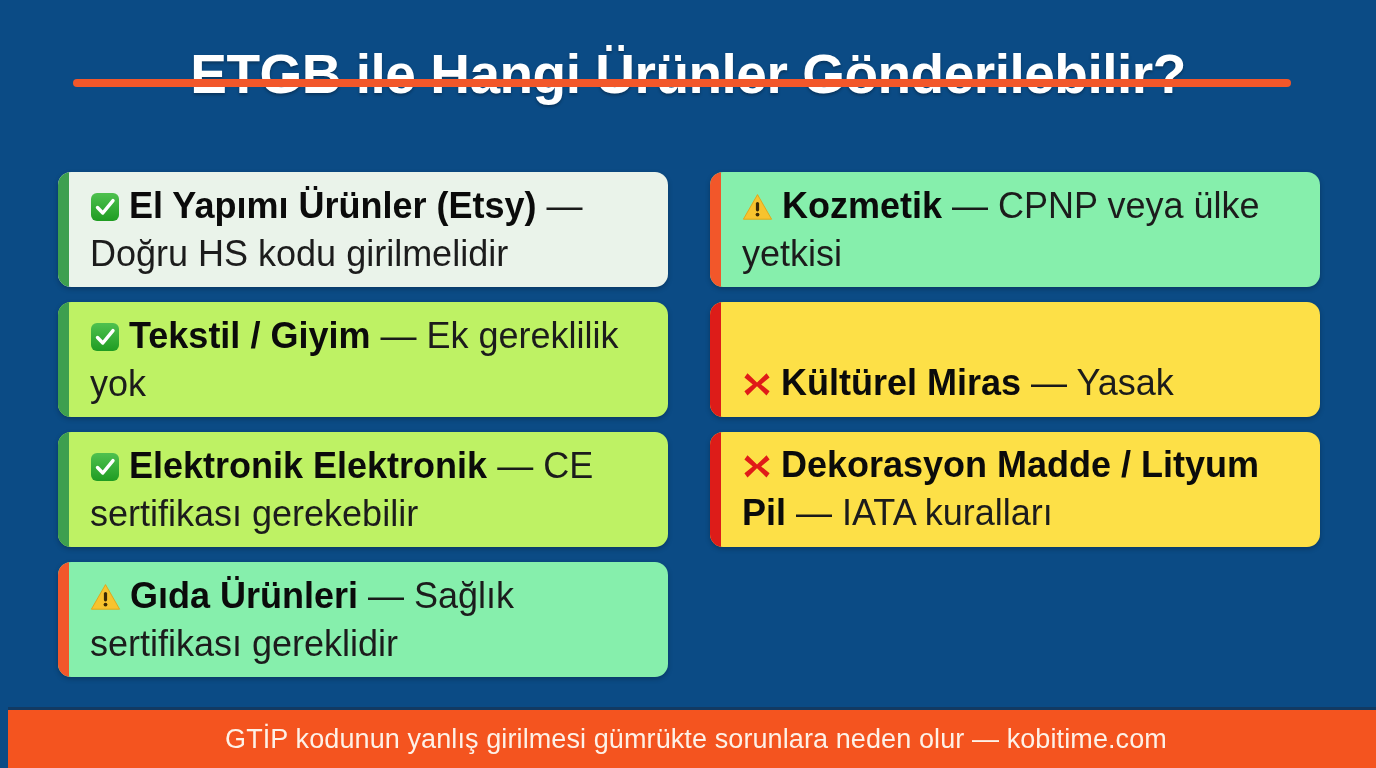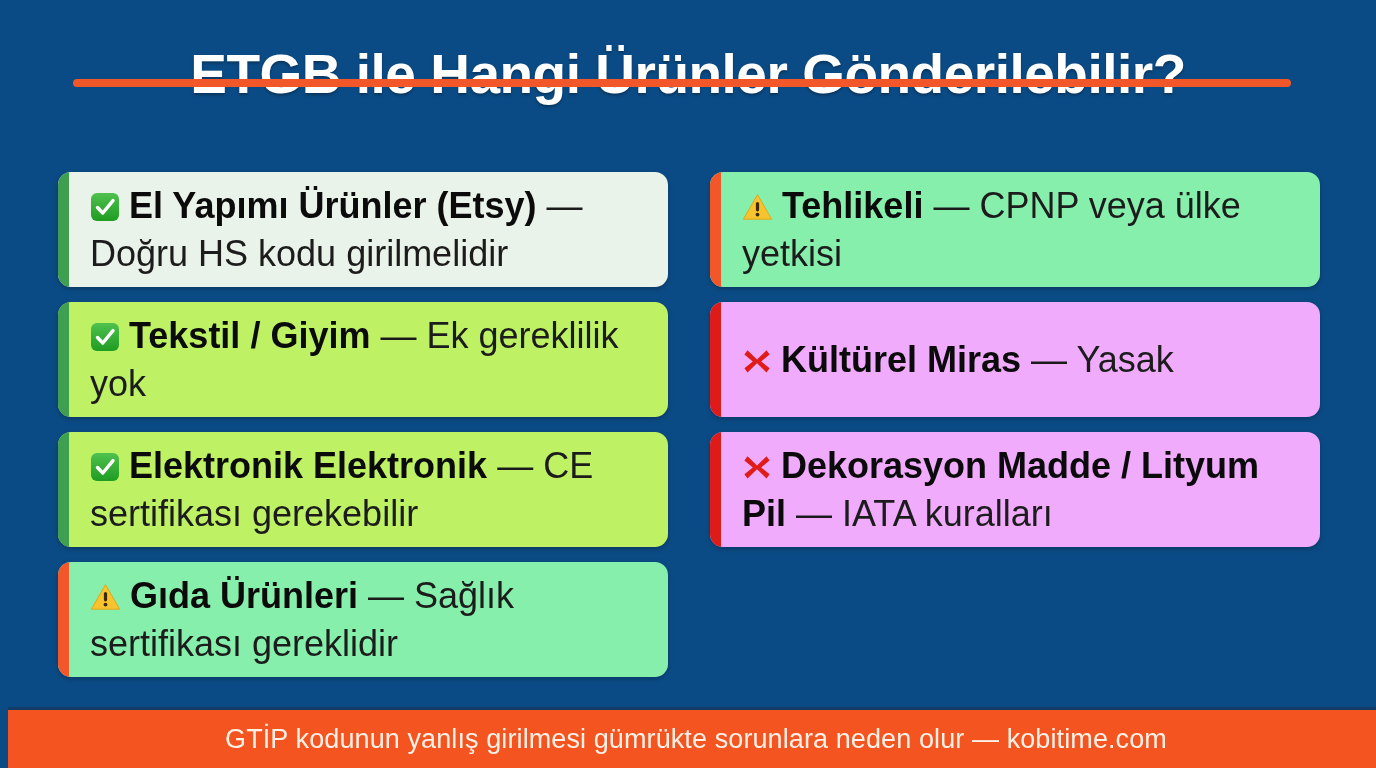--- a/index.html
+++ b/index.html
@@ -87,21 +87,21 @@
     border-radius: 13px 0 0 13px;
   }
 
   .card.allow           { background: #eaf3ea; }
   .card.allow.plain     { background: #bef264; }
   .card.allow::before   { background: #3d9f4f; }
 
   .card.warn            { background: #86efac; }
   .card.warn::before    { background: #f2572a; }
 
-  .card.deny            { background: #f0abfc; }
+  .card.deny            { background: #fde047; align-items: flex-end; }
   .card.deny::before    { background: #dd1c19; }
 
   .card-text {
     font-size: 36px;
     line-height: 1.33;
     color: #111111;
     font-weight: normal;
     word-break: normal;
   }
 
@@ -196,21 +196,21 @@
               <path d="M15.5 2.6 L29.6 27.2 L1.4 27.2 Z" fill="#f7c32e" stroke="#e0a81c" stroke-width="1"></path>
               <rect x="13.9" y="10" width="3.2" height="9.4" rx="1.6" fill="#3b2a05"></rect>
               <circle cx="15.5" cy="22.6" r="1.9" fill="#3b2a05"></circle>
             </svg></span><span class="card-term">Gıda Ürünleri</span><span class="card-dash"> — </span><span class="card-desc">Sağlık sertifikası gereklidir</span></div>
       </div>
       <div class="card warn">
         <div class="card-text"><span class="card-icon"><svg class="icon-svg" width="31" height="30" viewBox="0 0 31 30">
               <path d="M15.5 2.6 L29.6 27.2 L1.4 27.2 Z" fill="#f7c32e" stroke="#e0a81c" stroke-width="1"></path>
               <rect x="13.9" y="10" width="3.2" height="9.4" rx="1.6" fill="#3b2a05"></rect>
               <circle cx="15.5" cy="22.6" r="1.9" fill="#3b2a05"></circle>
-            </svg></span><span class="card-term">Tehlikeli</span><span class="card-dash"> — </span><span class="card-desc">CPNP veya ülke yetkisi</span></div>
+            </svg></span><span class="card-term">Kozmetik</span><span class="card-dash"> — </span><span class="card-desc">CPNP veya ülke yetkisi</span></div>
       </div>
       <div class="card deny">
         <div class="card-text"><span class="card-icon"><svg class="icon-svg" width="30" height="30" viewBox="0 0 30 30">
               <path d="M5.5 4.2 L15 13.6 L24.5 4.2 L27.6 8.5 L19.2 15.4 L27.6 22.3 L24.5 26.5 L15 17.2 L5.5 26.5 L2.4 22.3 L10.8 15.4 L2.4 8.5 Z" fill="#e01b18"></path>
             </svg></span><span class="card-term">Kültürel Miras</span><span class="card-dash"> — </span><span class="card-desc">Yasak</span></div>
       </div>
       <div class="card deny">
         <div class="card-text"><span class="card-icon"><svg class="icon-svg" width="30" height="30" viewBox="0 0 30 30">
               <path d="M5.5 4.2 L15 13.6 L24.5 4.2 L27.6 8.5 L19.2 15.4 L27.6 22.3 L24.5 26.5 L15 17.2 L5.5 26.5 L2.4 22.3 L10.8 15.4 L2.4 8.5 Z" fill="#e01b18"></path>
             </svg></span><span class="card-term">Dekorasyon Madde / Lityum Pil</span><span class="card-dash"> — </span><span class="card-desc">IATA kuralları</span></div>

